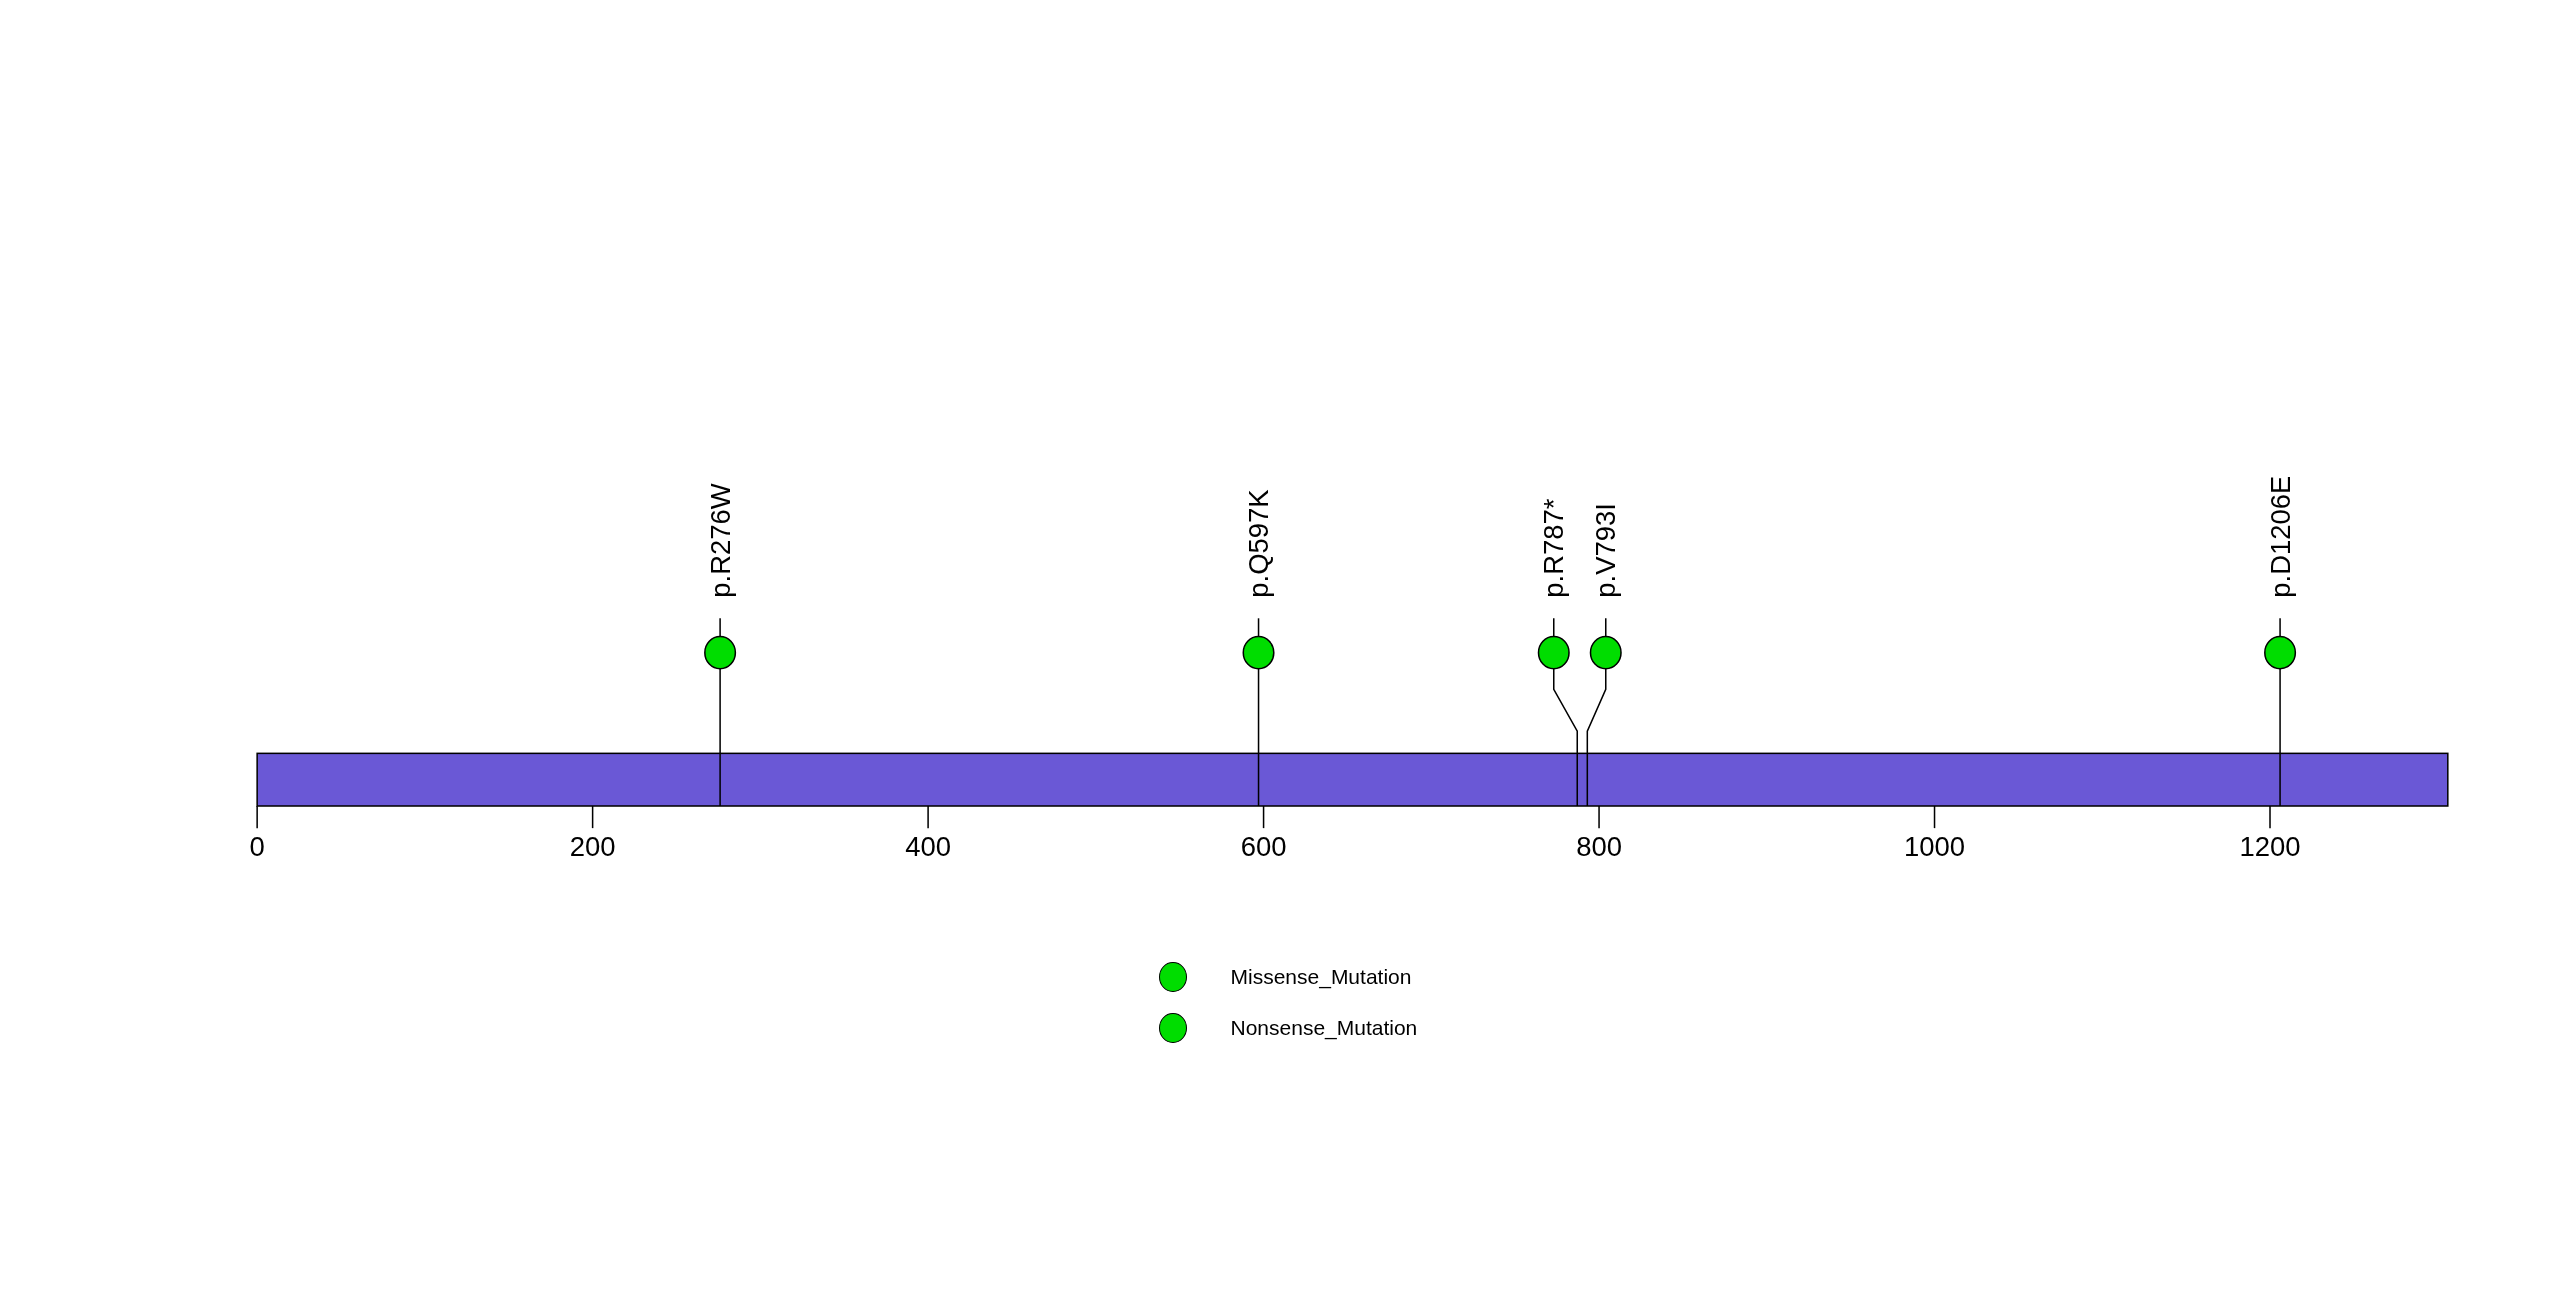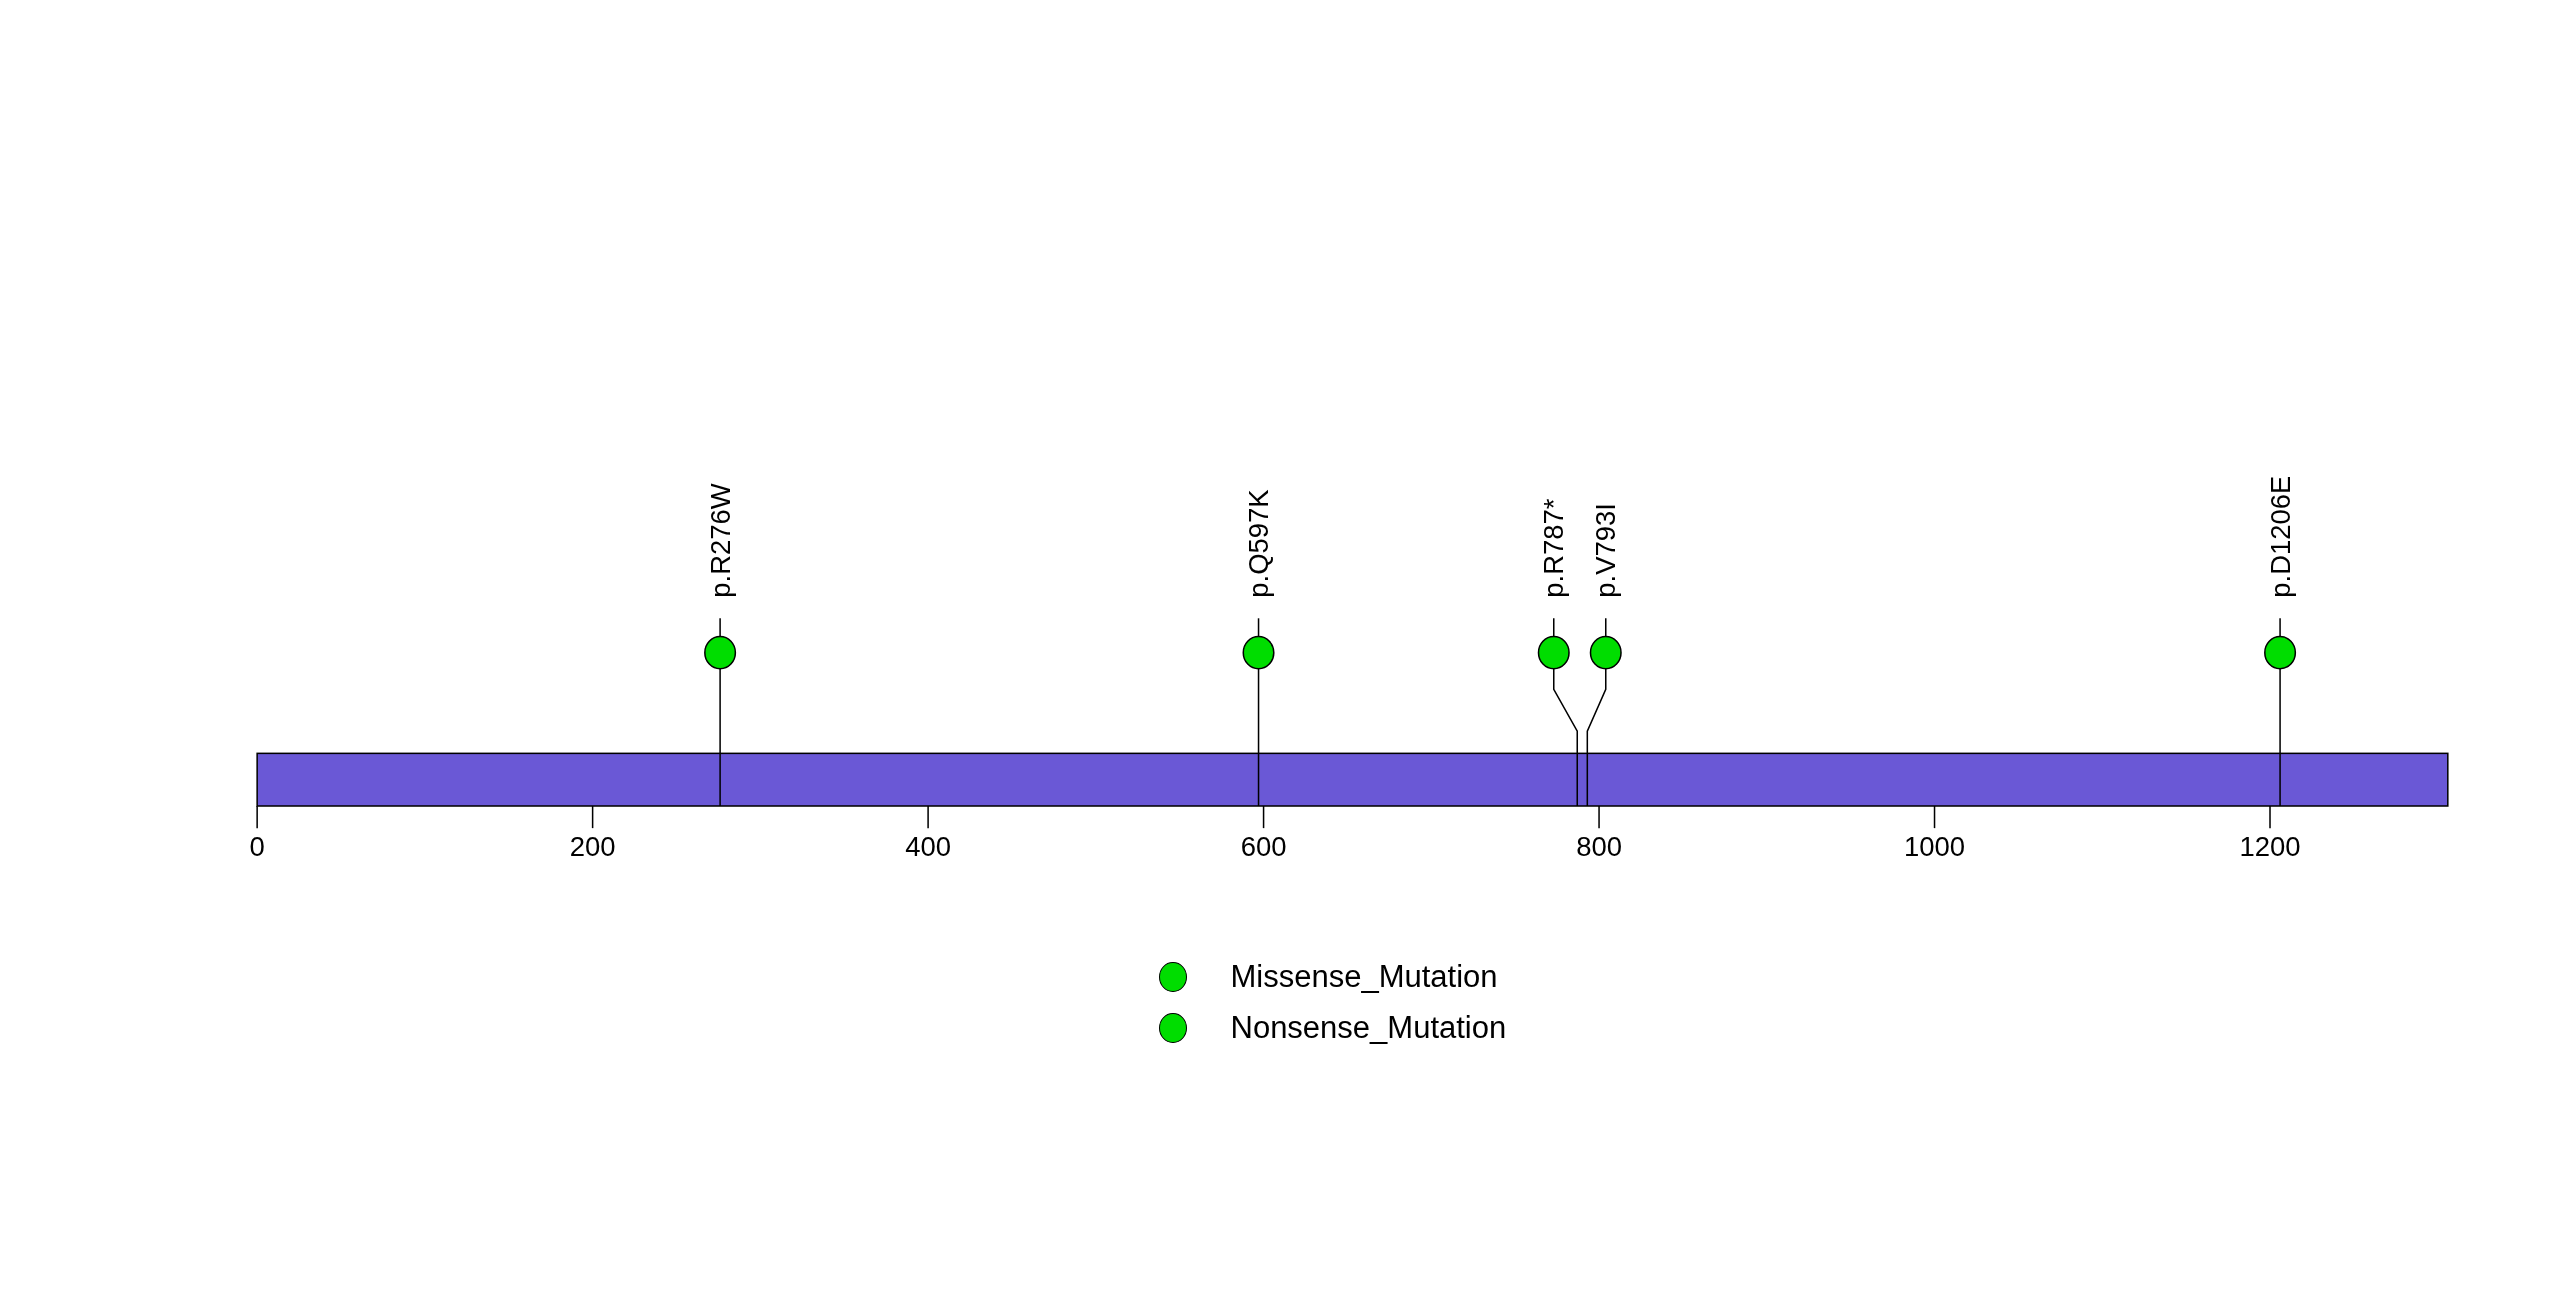--- a/index.html
+++ b/index.html
@@ -43,21 +43,21 @@
   .legend-swatch {
     width: 27.5px;
     height: 30px;
     border: 1.5px solid #000000;
     border-radius: 50%;
     box-sizing: border-box;
     flex: 0 0 auto;
   }
   .legend-label {
     margin-left: 44px;
-    font-size: 31px;
+    font-size: 21px;
     line-height: 32px;
     color: #000000;
     white-space: nowrap;
   }
 </style>
 </head>
 <body>
 
 <div class="canvas">
   <svg class="plot-svg" viewBox="0 0 3376 1690" xmlns="http://www.w3.org/2000/svg">

